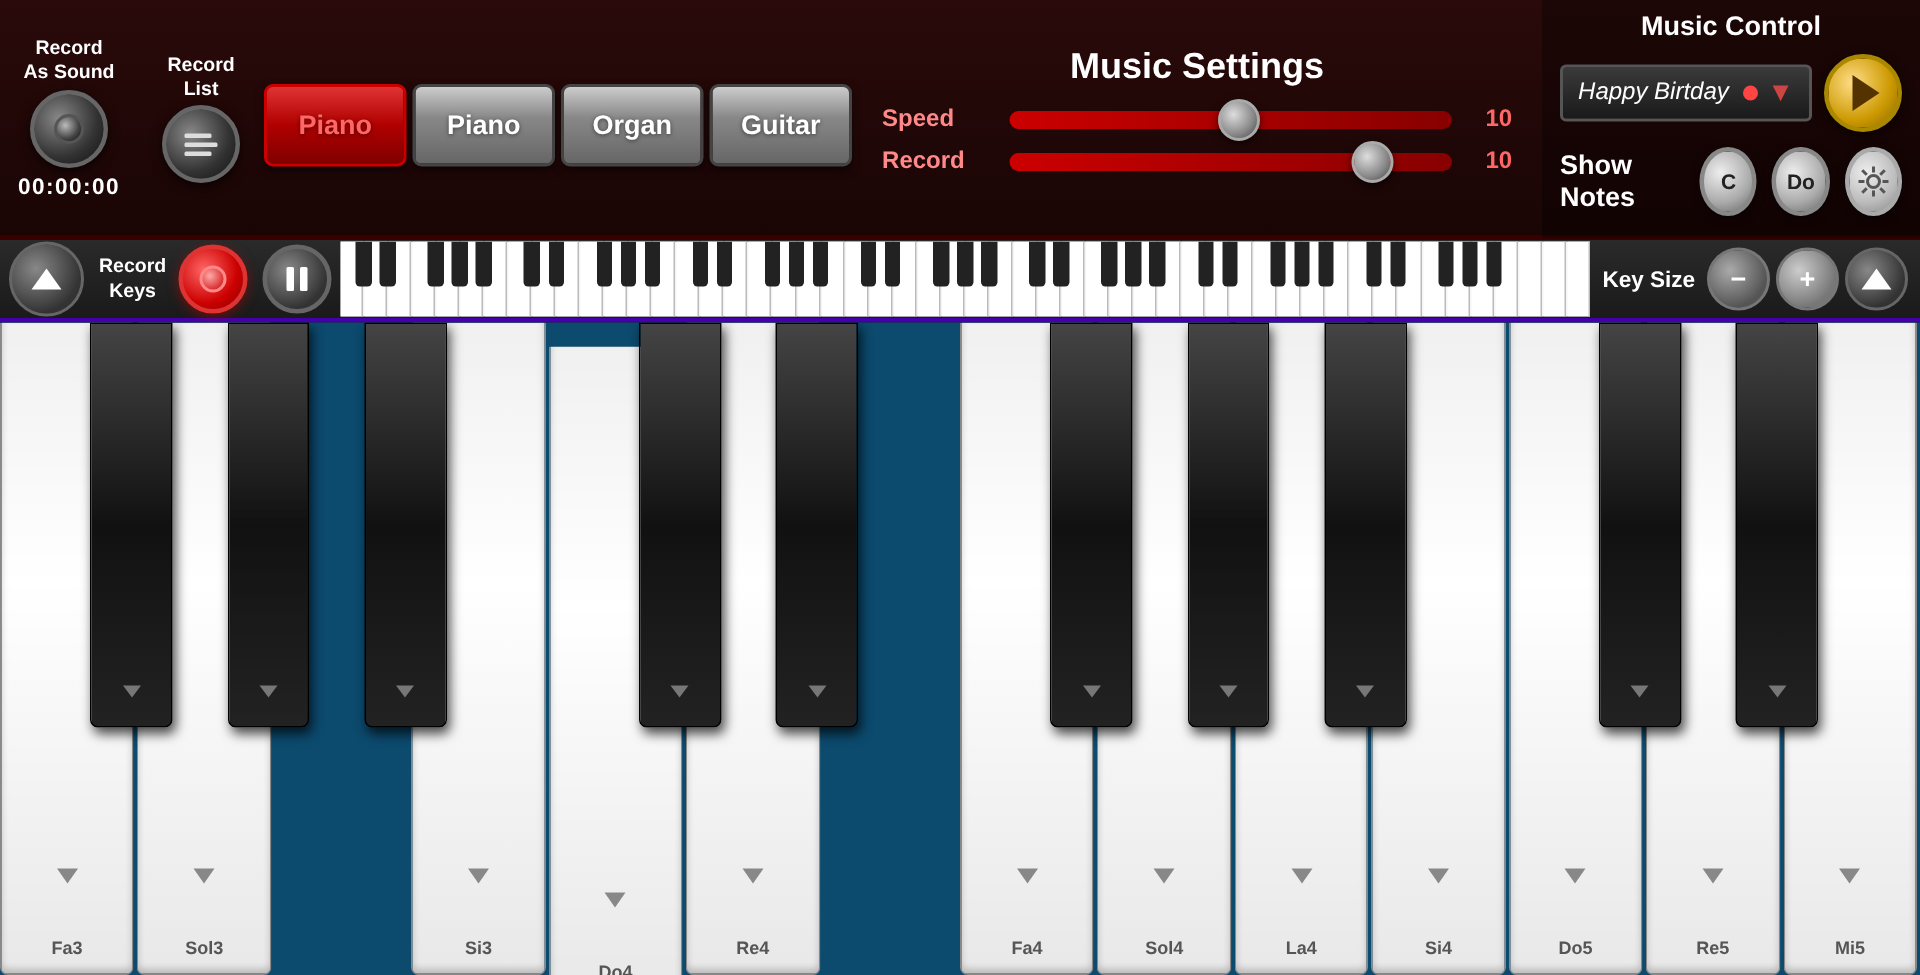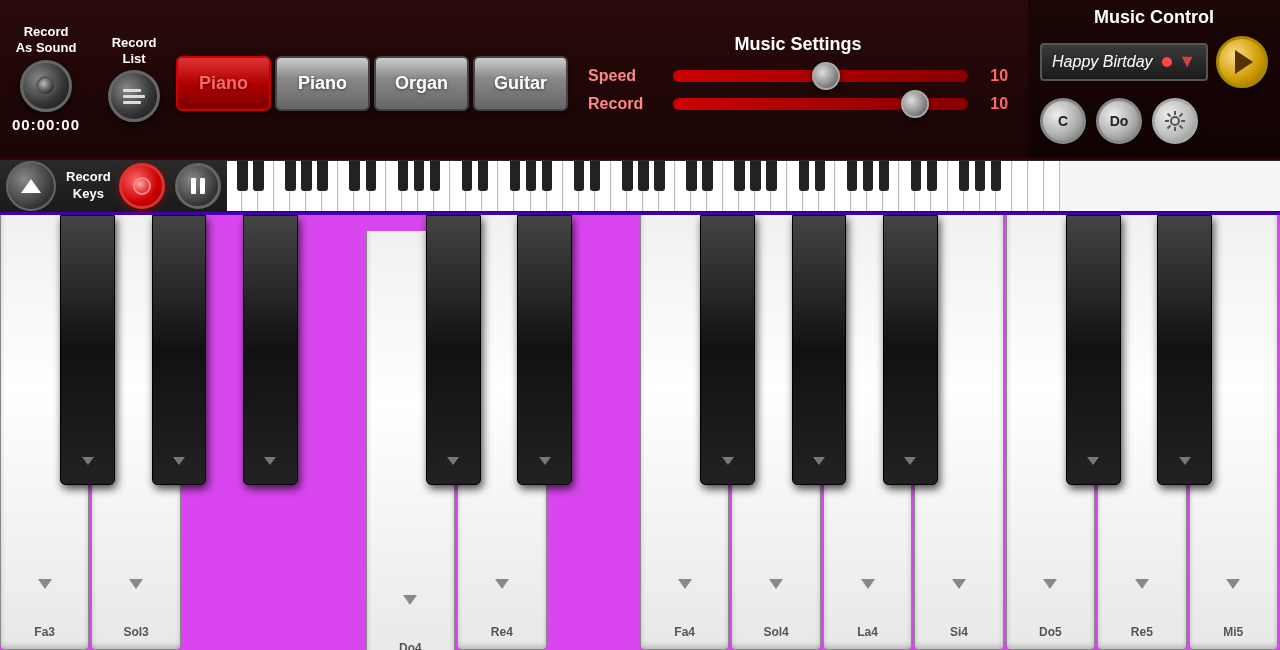--- a/index.html
+++ b/index.html
@@ -127,21 +127,21 @@
     
     .music-settings {
       flex: 1;
       display: flex;
       flex-direction: column;
       align-items: center;
       padding: 10px 20px;
     }
     .music-settings-title {
       color: white;
-      font-size: 18px;
+      font-size: 24px;
       font-weight: bold;
       margin-bottom: 12px;
     }
     .slider-row {
       display: flex;
       align-items: center;
       width: 420px;
       gap: 10px;
       margin-bottom: 10px;
     }
@@ -399,21 +399,21 @@
       display: flex;
       align-items: center;
       justify-content: center;
       cursor: pointer;
     }
 
     
     .piano-area {
       width: 1280px;
       height: 435px;
-      background: #d946ef;
+      background: #0c4a6e;
       position: relative;
       overflow: hidden;
     }
 
     
     .white-key {
       flex: 1;
       background: linear-gradient(180deg, #f0f0f0 0%, #ffffff 40%, #e8e8e8 100%);
       border: 1px solid #888;
       border-top: none;
@@ -555,20 +555,21 @@
         <div style="display:flex;align-items:center;">
           <div class="song-dot"></div>
           <span class="chevron-down">▼</span>
         </div>
       </div>
       <div class="play-button">
         <div class="play-triangle"></div>
       </div>
     </div>
     <div class="show-notes-row">
+      <div class="show-notes-label">Show Notes</div>
       <div class="note-btn">C</div>
       <div class="note-btn">Do</div>
       <div class="note-btn-flat">
         <svg width="22" height="22" viewBox="0 0 22 22">
           <circle cx="11" cy="11" r="4" fill="none" stroke="#555" stroke-width="2"></circle>
           <g stroke="#555" stroke-width="2">
             <line x1="11" y1="1" x2="11" y2="5"></line>
             <line x1="11" y1="17" x2="11" y2="21"></line>
             <line x1="1" y1="11" x2="5" y2="11"></line>
             <line x1="17" y1="11" x2="21" y2="11"></line>
@@ -686,32 +687,44 @@
       <div style="position: absolute; left: 619.887px; top: 0px; width: 10.425px; height: 60%; background: rgb(34, 34, 34); z-index: 2; border-radius: 0px 0px 3px 3px;"></div>
       <div style="position: absolute; left: 635.925px; top: 0px; width: 10.425px; height: 60%; background: rgb(34, 34, 34); z-index: 2; border-radius: 0px 0px 3px 3px;"></div>
       <div style="position: absolute; left: 651.963px; top: 0px; width: 10.425px; height: 60%; background: rgb(34, 34, 34); z-index: 2; border-radius: 0px 0px 3px 3px;"></div>
       <div style="position: absolute; left: 684.04px; top: 0px; width: 10.425px; height: 60%; background: rgb(34, 34, 34); z-index: 2; border-radius: 0px 0px 3px 3px;"></div>
       <div style="position: absolute; left: 700.079px; top: 0px; width: 10.425px; height: 60%; background: rgb(34, 34, 34); z-index: 2; border-radius: 0px 0px 3px 3px;"></div>
       <div style="position: absolute; left: 732.156px; top: 0px; width: 10.425px; height: 60%; background: rgb(34, 34, 34); z-index: 2; border-radius: 0px 0px 3px 3px;"></div>
       <div style="position: absolute; left: 748.194px; top: 0px; width: 10.425px; height: 60%; background: rgb(34, 34, 34); z-index: 2; border-radius: 0px 0px 3px 3px;"></div>
       <div style="position: absolute; left: 764.233px; top: 0px; width: 10.425px; height: 60%; background: rgb(34, 34, 34); z-index: 2; border-radius: 0px 0px 3px 3px;"></div>
     </div>
 
+  <div class="key-size-section">
+    <div class="key-size-label">Key Size</div>
+    <div class="ks-btn">−</div>
+    <div class="ks-btn" style="background: radial-gradient(circle at 35% 35%, #ccc, #777 70%);">+</div>
+    <div class="ks-up-btn">
+      <div class="triangle-up"></div>
+    </div>
+  </div>
 </div>
 
 <div class="piano-area">
   <div class="piano-wrapper" id="piano-keys-container">
   <div class="white-key" style="position: absolute; left: 0px; top: 0px; width: 89.4286px; height: 435px;">
         <div class="white-key-marker"></div>
         <div class="white-key-label">Fa3</div>
       </div>
       <div class="white-key" style="position: absolute; left: 91.4286px; top: 0px; width: 89.4286px; height: 435px;">
         <div class="white-key-marker"></div>
         <div class="white-key-label">Sol3</div>
       </div>
+      <div class="white-key" style="position: absolute; left: 274.286px; top: 0px; width: 89.4286px; height: 435px;">
+        <div class="white-key-marker"></div>
+        <div class="white-key-label">Si3</div>
+      </div>
       <div class="white-key" style="position: absolute; left: 365.714px; top: 16px; width: 89.4286px; height: 435px;">
         <div class="white-key-marker"></div>
         <div class="white-key-label">Do4</div>
       </div>
       <div class="white-key" style="position: absolute; left: 457.143px; top: 0px; width: 89.4286px; height: 435px;">
         <div class="white-key-marker"></div>
         <div class="white-key-label">Re4</div>
       </div>
       <div class="white-key" style="position: absolute; left: 640px; top: 0px; width: 89.4286px; height: 435px;">
         <div class="white-key-marker"></div>

